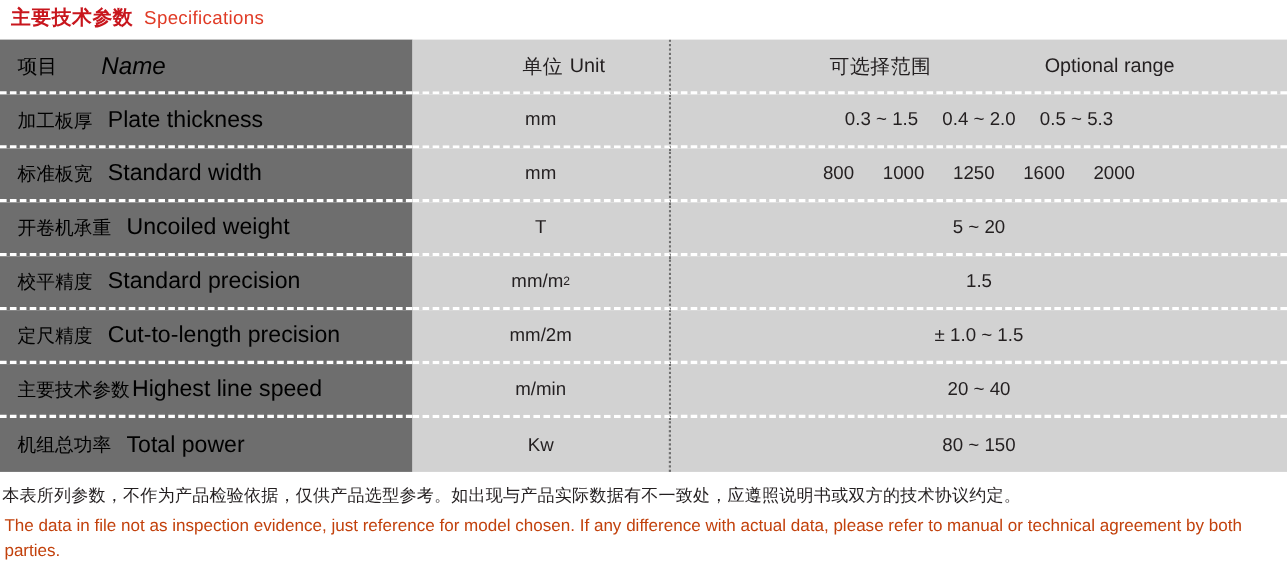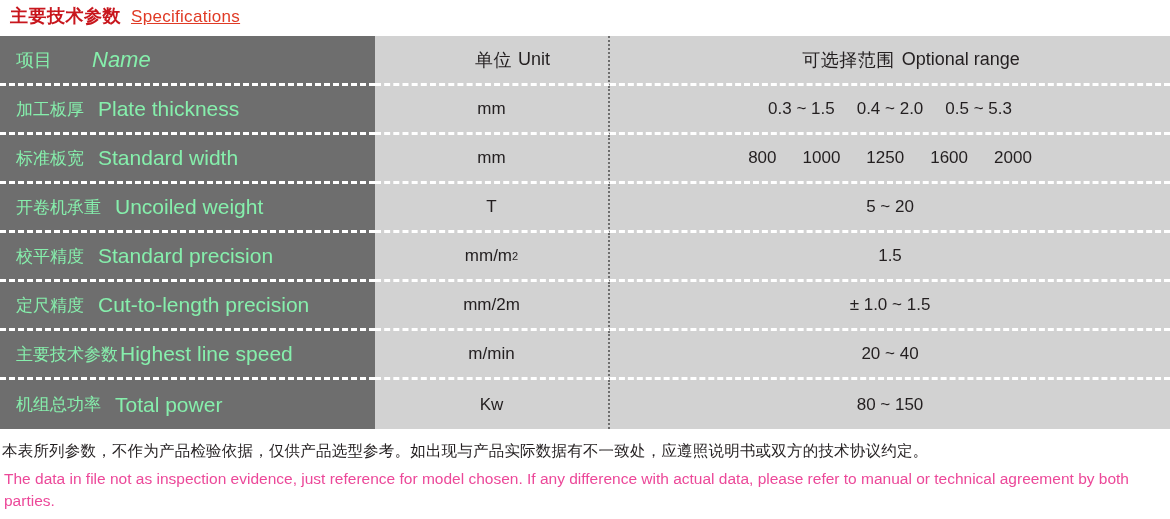--- a/index.html
+++ b/index.html
@@ -33,21 +33,20 @@
     font-weight: bold;
     color: #c8161d;
     letter-spacing: 0.5px;
   }
   .heading .en {
     font-size: 17px;
     color: #e03a25;
     margin-left: 10px;
     font-weight: normal;
     letter-spacing: 0.3px;
-    text-decoration: underline;
   }
 
   
   .spec-table {
     width: 1170px;
     border-collapse: collapse;
     table-layout: fixed;
   }
   .spec-table td {
     padding: 0;
@@ -60,21 +59,21 @@
   .cell {
     height: 49px;
     display: flex;
     align-items: center;
     box-sizing: border-box;
   }
 
   
   .name-cell {
     background: #6e6e6e;
-    color: #86efac;
+    color: #000000;
     padding-left: 16px;
     border-bottom: 3px dashed #ffffff;
   }
   .name-cell .n-zh {
     font-size: 17px;
     white-space: nowrap;
   }
   .name-cell .n-en {
     font-size: 21px;
     margin-left: 14px;
@@ -91,20 +90,21 @@
     border-right: 2px dotted #6e6e6e;
     font-size: 17px;
   }
   
   .range-cell {
     background: #d2d2d2;
     color: #231f20;
     justify-content: center;
     border-bottom: 3px dashed #ffffff;
     font-size: 17px;
+    gap: 48px;
   }
 
   
   .head .name-cell {
     background: #6e6e6e;
     height: 50px;
   }
   .head .name-cell .n-zh { font-size: 18px; }
   .head .name-cell .n-en { font-size: 22px; margin-left: 40px; font-style: italic; }
   .head .unit-cell, .head .range-cell {
@@ -137,21 +137,21 @@
     padding: 12px 8px 0 2px;
   }
   .note-zh {
     font-size: 15.5px;
     color: #231f20;
     line-height: 1.35;
     letter-spacing: 0.2px;
   }
   .note-en {
     font-size: 15.5px;
-    color: #ec4899;
+    color: #c2410c;
     line-height: 1.45;
     margin-top: 6px;
     padding-left: 2px;
   }
 </style>
 </head>
 <body>
 
 <div class="page">
 

